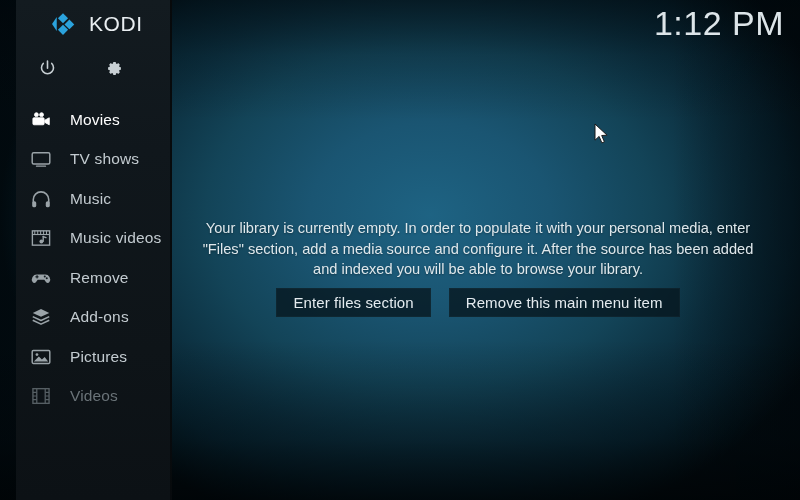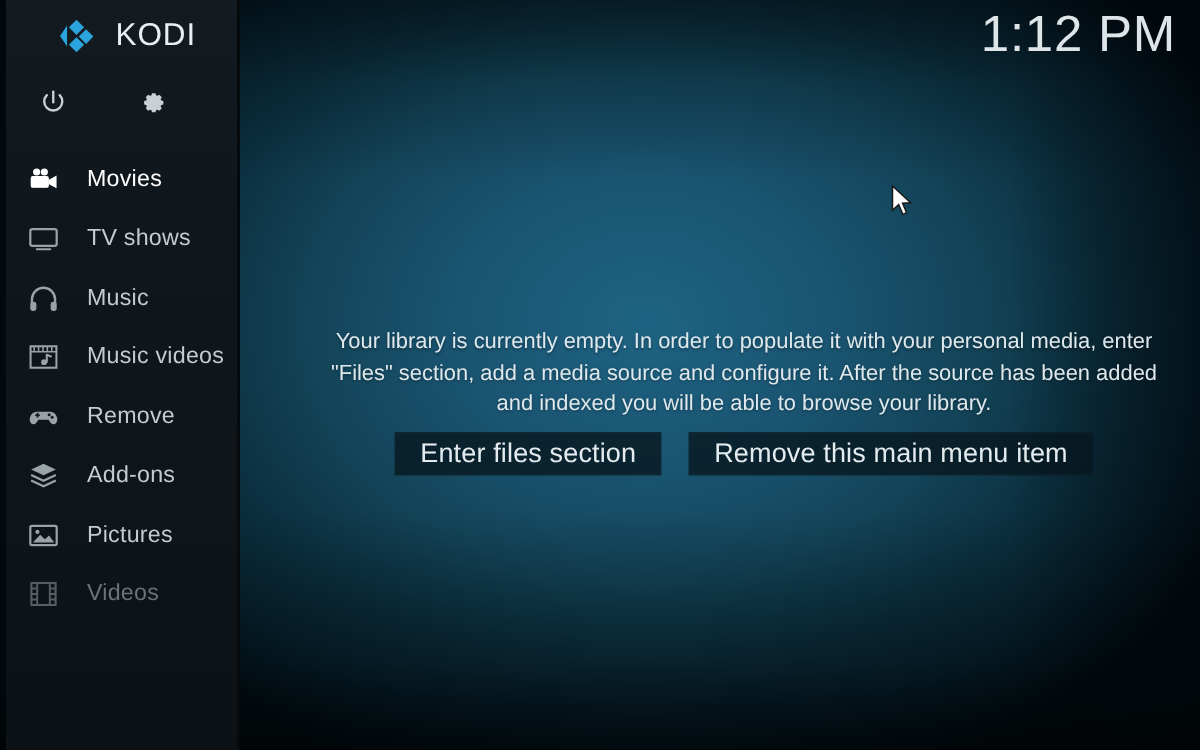--- a/index.html
+++ b/index.html
@@ -38,21 +38,21 @@
     background:
       linear-gradient(to bottom, rgba(0,6,10,0.55) 0%, rgba(0,6,10,0.18) 11%, rgba(0,0,0,0) 24%,
                       rgba(0,0,0,0) 68%, rgba(0,5,8,0.35) 88%, rgba(0,3,5,0.78) 100%),
       linear-gradient(to right, rgba(0,5,9,0.35) 0%, rgba(0,0,0,0) 14%,
                       rgba(0,0,0,0) 84%, rgba(0,5,9,0.5) 100%);
   }
 
   
   .sidebar {
     position: absolute;
-    left: 4px; top: 0;
+    left: 16px; top: 0;
     width: 156px;
     height: 500px;
     background: linear-gradient(to bottom, #131b20 0%, #10171c 30%, #0e1418 70%, #0c1115 100%);
     overflow: hidden;
   }
   .sidebar::after {
     content: "";
     position: absolute;
     right: 0; top: 0; bottom: 0;
     width: 2px;
@@ -137,21 +137,21 @@
     right: 16px; top: 4px;
     color: #dde5e9;
     font-size: 34px;
     font-weight: 300;
     letter-spacing: 0.5px;
   }
 
   
   .content {
     position: absolute;
-    left: 192px; top: 0;
+    left: 174px; top: 0;
     width: 608px; height: 500px;
   }
   .empty-msg {
     position: absolute;
     left: 24px;
     top: 218px;
     width: 560px;
     text-align: center;
     color: #dfe8ec;
     font-size: 14.6px;
@@ -168,21 +168,21 @@
     gap: 18px;
   }
   .dlg-btn {
     height: 29px;
     padding: 0 17px;
     display: flex;
     align-items: center;
     justify-content: center;
     background: rgba(6,22,30,0.78);
     color: #e4ebef;
-    font-size: 18px;
+    font-size: 15px;
     letter-spacing: 0.1px;
     border: none;
     cursor: pointer;
     font-family: "Liberation Sans", sans-serif;
     white-space: nowrap;
     box-shadow: inset 0 0 0 1px rgba(255,255,255,0.025);
   }
 
   
   .cursor {

